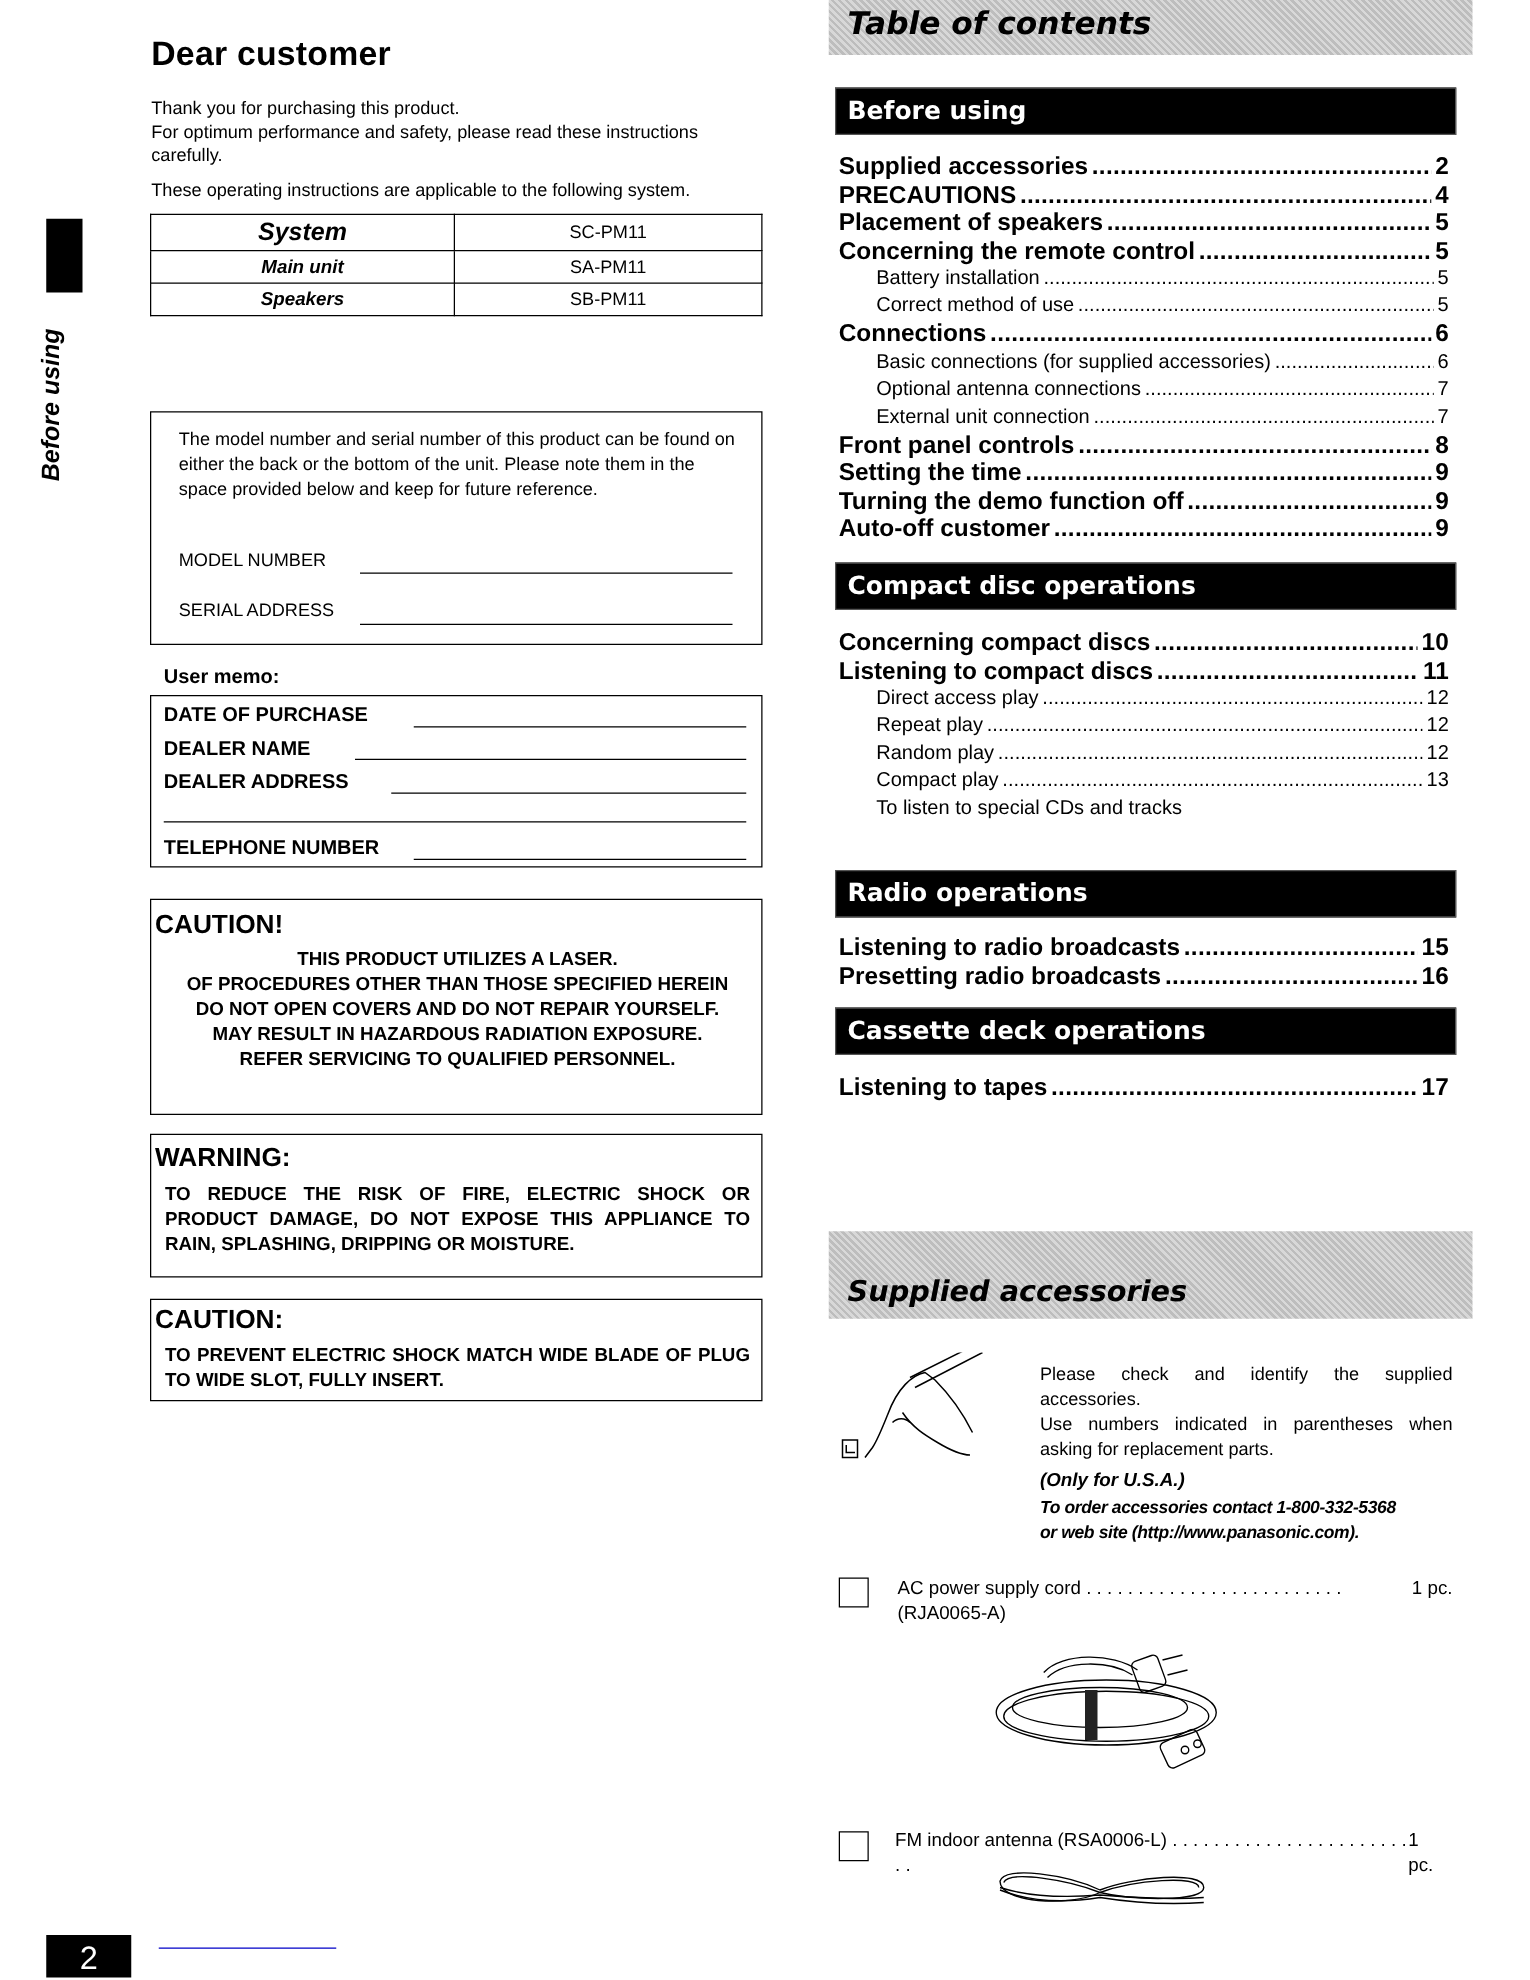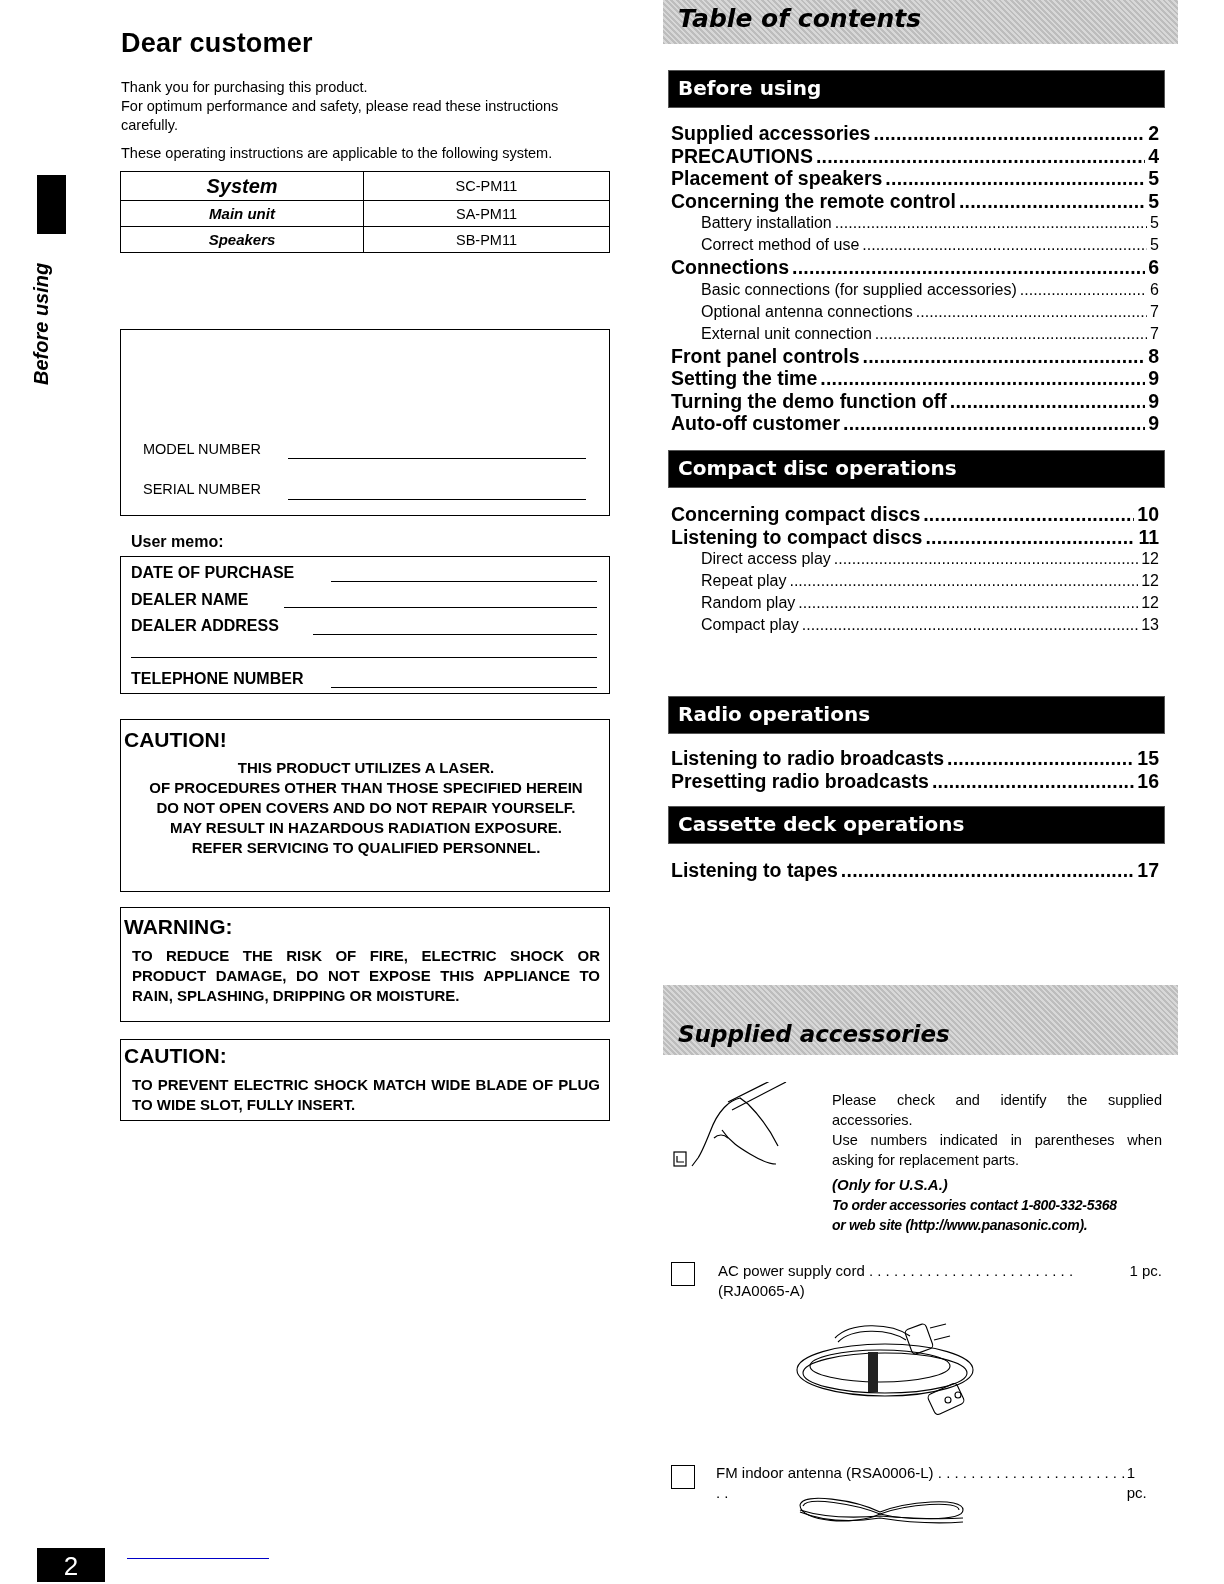--- a/index.html
+++ b/index.html
@@ -95,23 +95,24 @@
     <td>SA-PM11</td>
   </tr>
   <tr>
     <td class="k small">Speakers</td>
     <td>SB-PM11</td>
   </tr>
 </tbody>
   </table>
 
 <div class="abs serialbox">
+  <div class="txt">The model number and serial number of this product can be found on either the back or the bottom of the unit. Please note them in the space provided below and keep for future reference.</div>
   <div class="row" style="top:111px">MODEL NUMBER</div>
   <div class="line" style="top:128px"></div>
-  <div class="row" style="top:151px">SERIAL NUMBER</div>
+  <div class="row" style="top:151px">SERIAL ADDRESS</div>
   <div class="line" style="top:169px"></div>
 </div>
 
 <div class="abs memolabel">User memo:</div>
 <div class="abs memobox">
   <div class="row" style="top:7px">DATE OF PURCHASE</div>
   <div class="line" style="left:210px; width:266px; top:24px"></div>
   <div class="row" style="top:34px">DEALER NAME</div>
   <div class="line" style="left:163px; width:313px; top:50px"></div>
   <div class="row" style="top:60px">DEALER ADDRESS</div>
@@ -251,20 +252,23 @@
     </div>
   <div class="entry sub">
       <span>Random play</span>
       <span class="dots"></span>
       <span class="pg">12</span>
     </div>
   <div class="entry sub">
       <span>Compact play</span>
       <span class="dots"></span>
       <span class="pg">13</span>
+    </div>
+  <div class="entry cont">
+      <span>To listen to special CDs and tracks</span>
     </div>
 </div>
 
 <div class="abs secbar" style="top:696px">
   <span>Radio operations</span>
 </div>
 <div class="abs toc" style="top:747px">
   <div class="entry main">
       <span>Listening to radio broadcasts</span>
       <span class="dots"></span>

